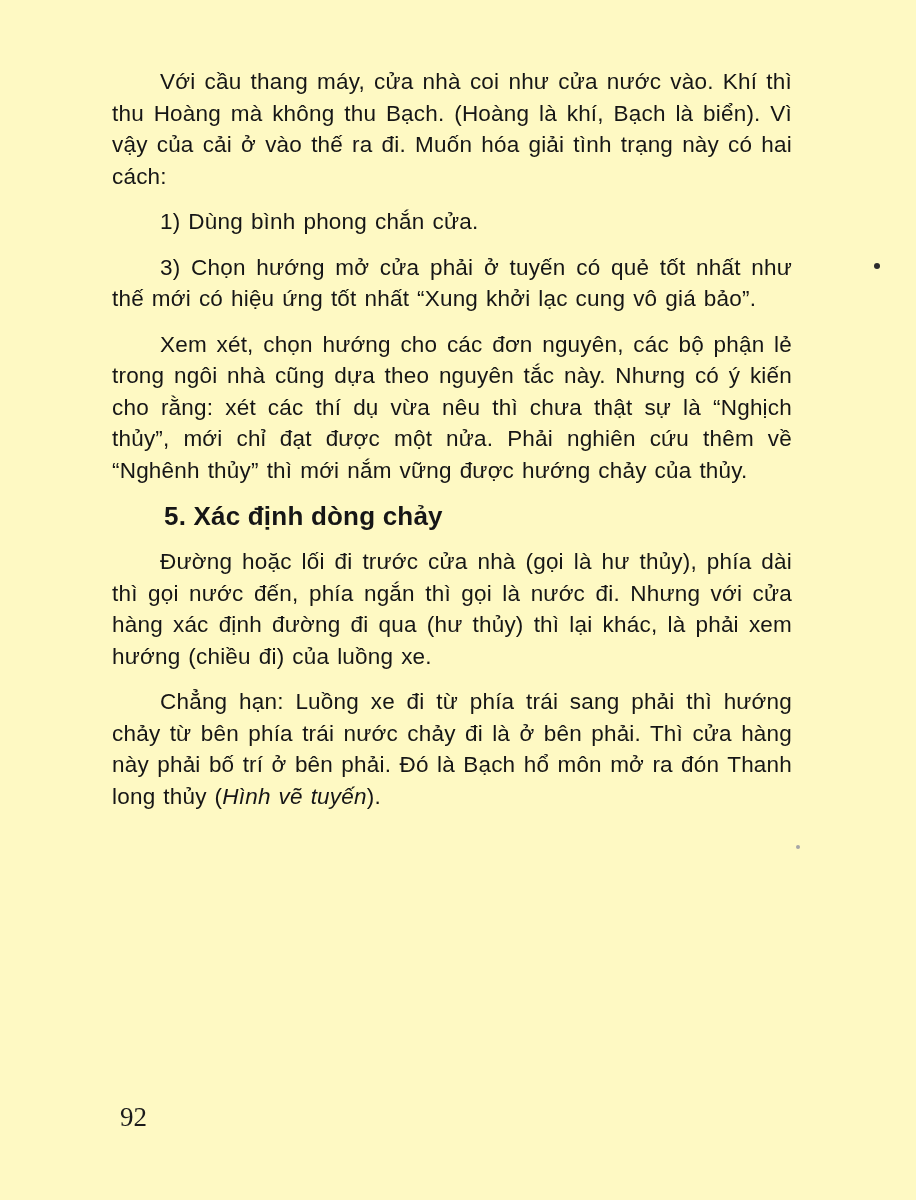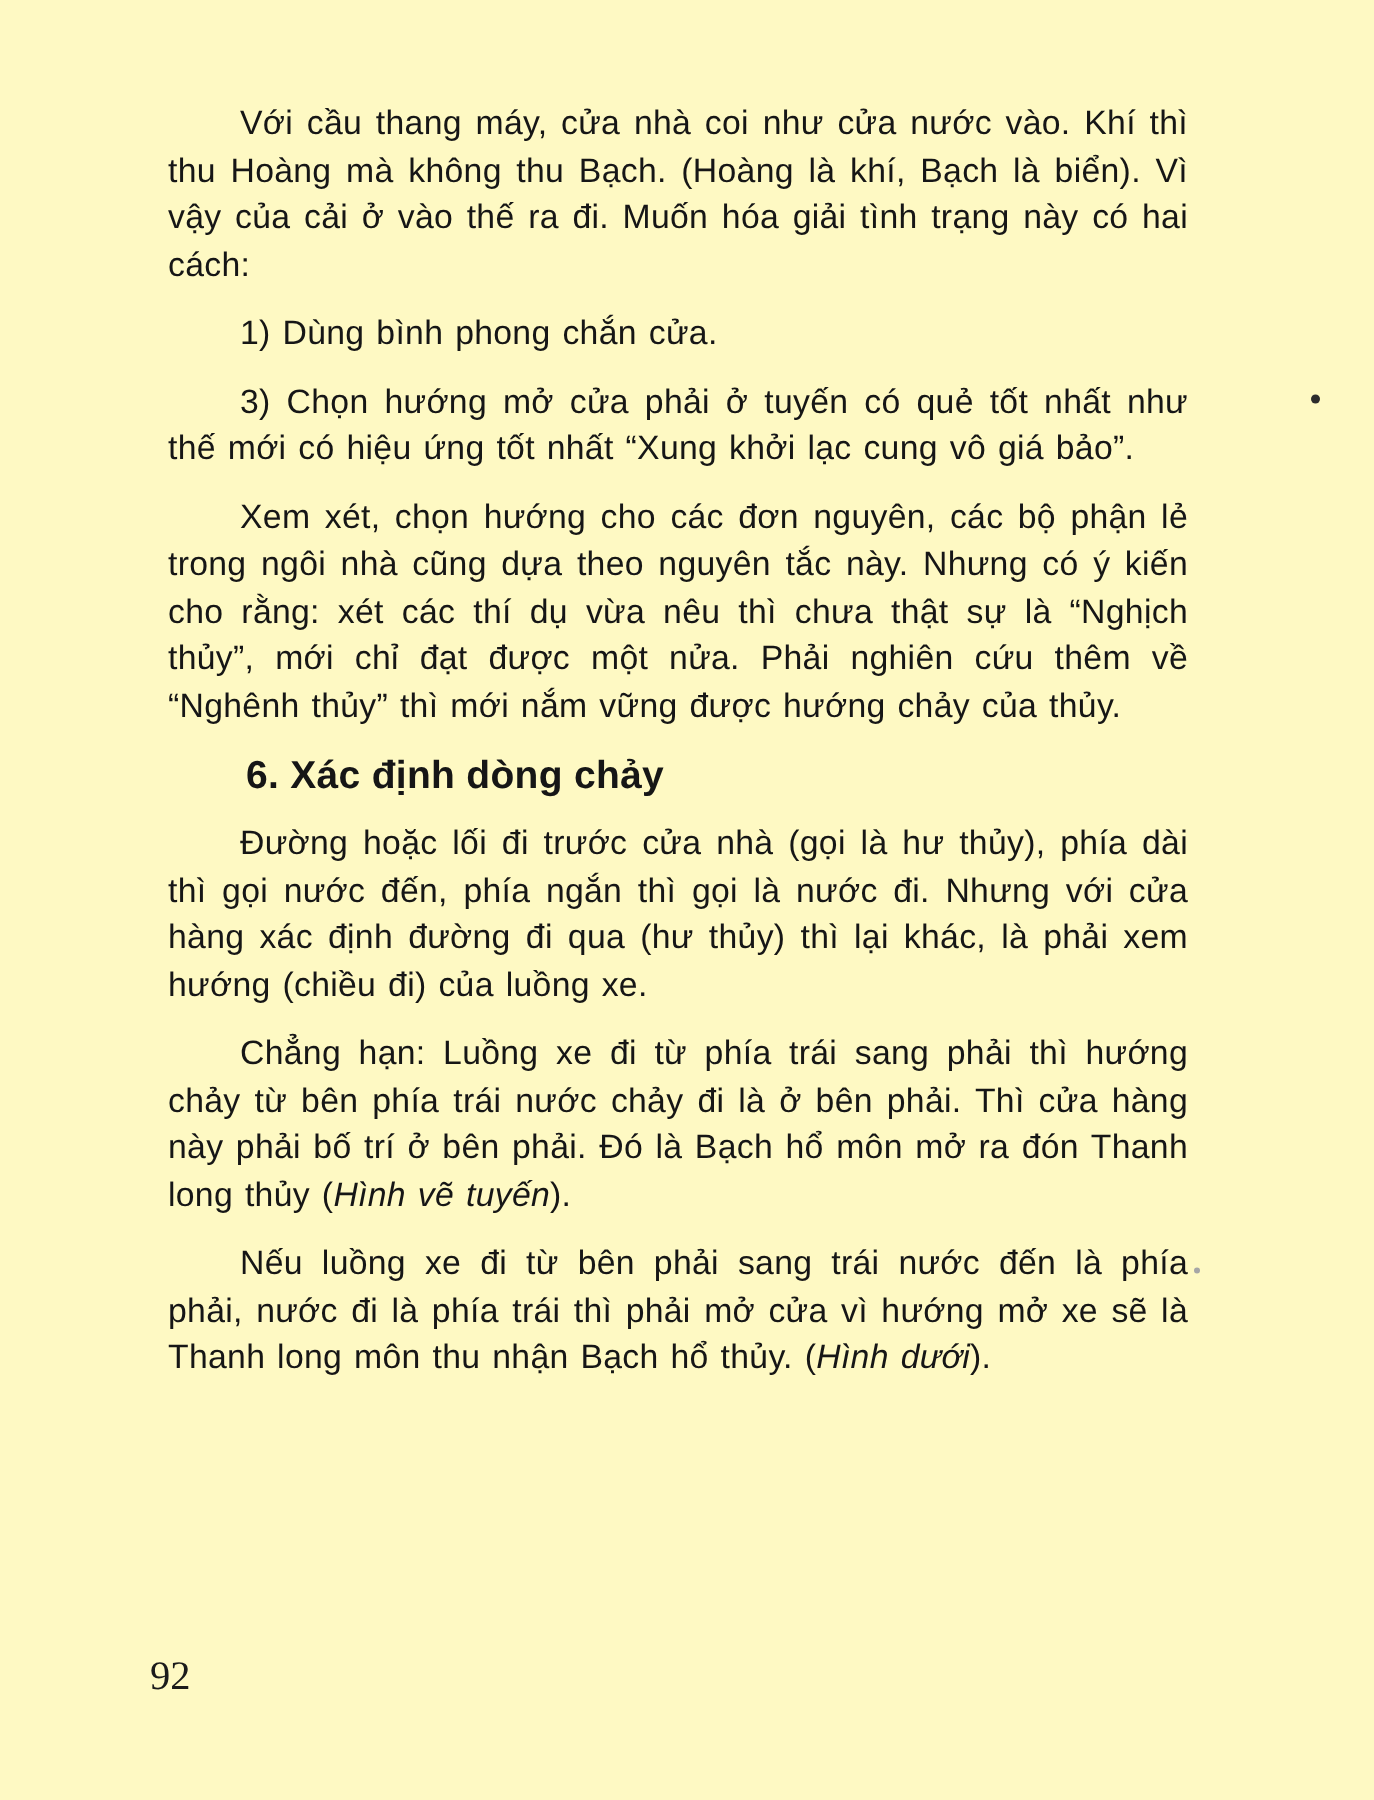--- a/index.html
+++ b/index.html
@@ -40,21 +40,21 @@
     font-weight: bold;
     line-height: 32px;
     text-indent: 52px;
     letter-spacing: 0.2px;
   }
   .fig-ref {
     font-style: italic;
   }
   .page-number {
     position: absolute;
-    left: 100px;
+    left: 120px;
     top: 1102px;
     font-family: "Liberation Serif", serif;
     font-size: 27px;
     color: #1b1b1b;
   }
   .speck {
     position: absolute;
     border-radius: 50%;
   }
   .speck-1 {
@@ -74,23 +74,22 @@
 </style>
 </head>
 <body>
 
 <div class="page">
   <main class="text-block">
     <p class="para">Với cầu thang máy, cửa nhà coi như cửa nước vào. Khí thì thu Hoàng mà không thu Bạch. (Hoàng là khí, Bạch là biển). Vì vậy của cải ở vào thế ra đi. Muốn hóa giải tình trạng này có hai cách:</p>
     <p class="para first-gap">1) Dùng bình phong chắn cửa.</p>
     <p class="para">3) Chọn hướng mở cửa phải ở tuyến có quẻ tốt nhất như thế mới có hiệu ứng tốt nhất “Xung khởi lạc cung vô giá bảo”.</p>
     <p class="para">Xem xét, chọn hướng cho các đơn nguyên, các bộ phận lẻ trong ngôi nhà cũng dựa theo nguyên tắc này. Nhưng có ý kiến cho rằng: xét các thí dụ vừa nêu thì chưa thật sự là “Nghịch thủy”, mới chỉ đạt được một nửa. Phải nghiên cứu thêm về “Nghênh thủy” thì mới nắm vững được hướng chảy của thủy.</p>
-    <h2 class="section-heading">6. Xác định dòng chảy</h2>
+    <h2 class="section-heading">5. Xác định dòng chảy</h2>
     <p class="para">Đường hoặc lối đi trước cửa nhà (gọi là hư thủy), phía dài thì gọi nước đến, phía ngắn thì gọi là nước đi. Nhưng với cửa hàng xác định đường đi qua (hư thủy) thì lại khác, là phải xem hướng (chiều đi) của luồng xe.</p>
     <p class="para"><span>Chẳng hạn: Luồng xe đi từ phía trái sang phải thì hướng chảy từ bên phía trái nước chảy đi là ở bên phải. Thì cửa hàng này phải bố trí ở bên phải. Đó là Bạch hổ môn mở ra đón Thanh long thủy (</span><span class="fig-ref">Hình vẽ tuyến</span><span>).</span></p>
-    <p class="para"><span>Nếu luồng xe đi từ bên phải sang trái nước đến là phía phải, nước đi là phía trái thì phải mở cửa vì hướng mở xe sẽ là Thanh long môn thu nhận Bạch hổ thủy. (</span><span class="fig-ref">Hình dưới</span><span>).</span></p>
   </main>
 
   <div class="page-number">92</div>
 
   <span class="speck speck-1"></span>
   <span class="speck speck-2"></span>
 </div>
 
 </body></html>

